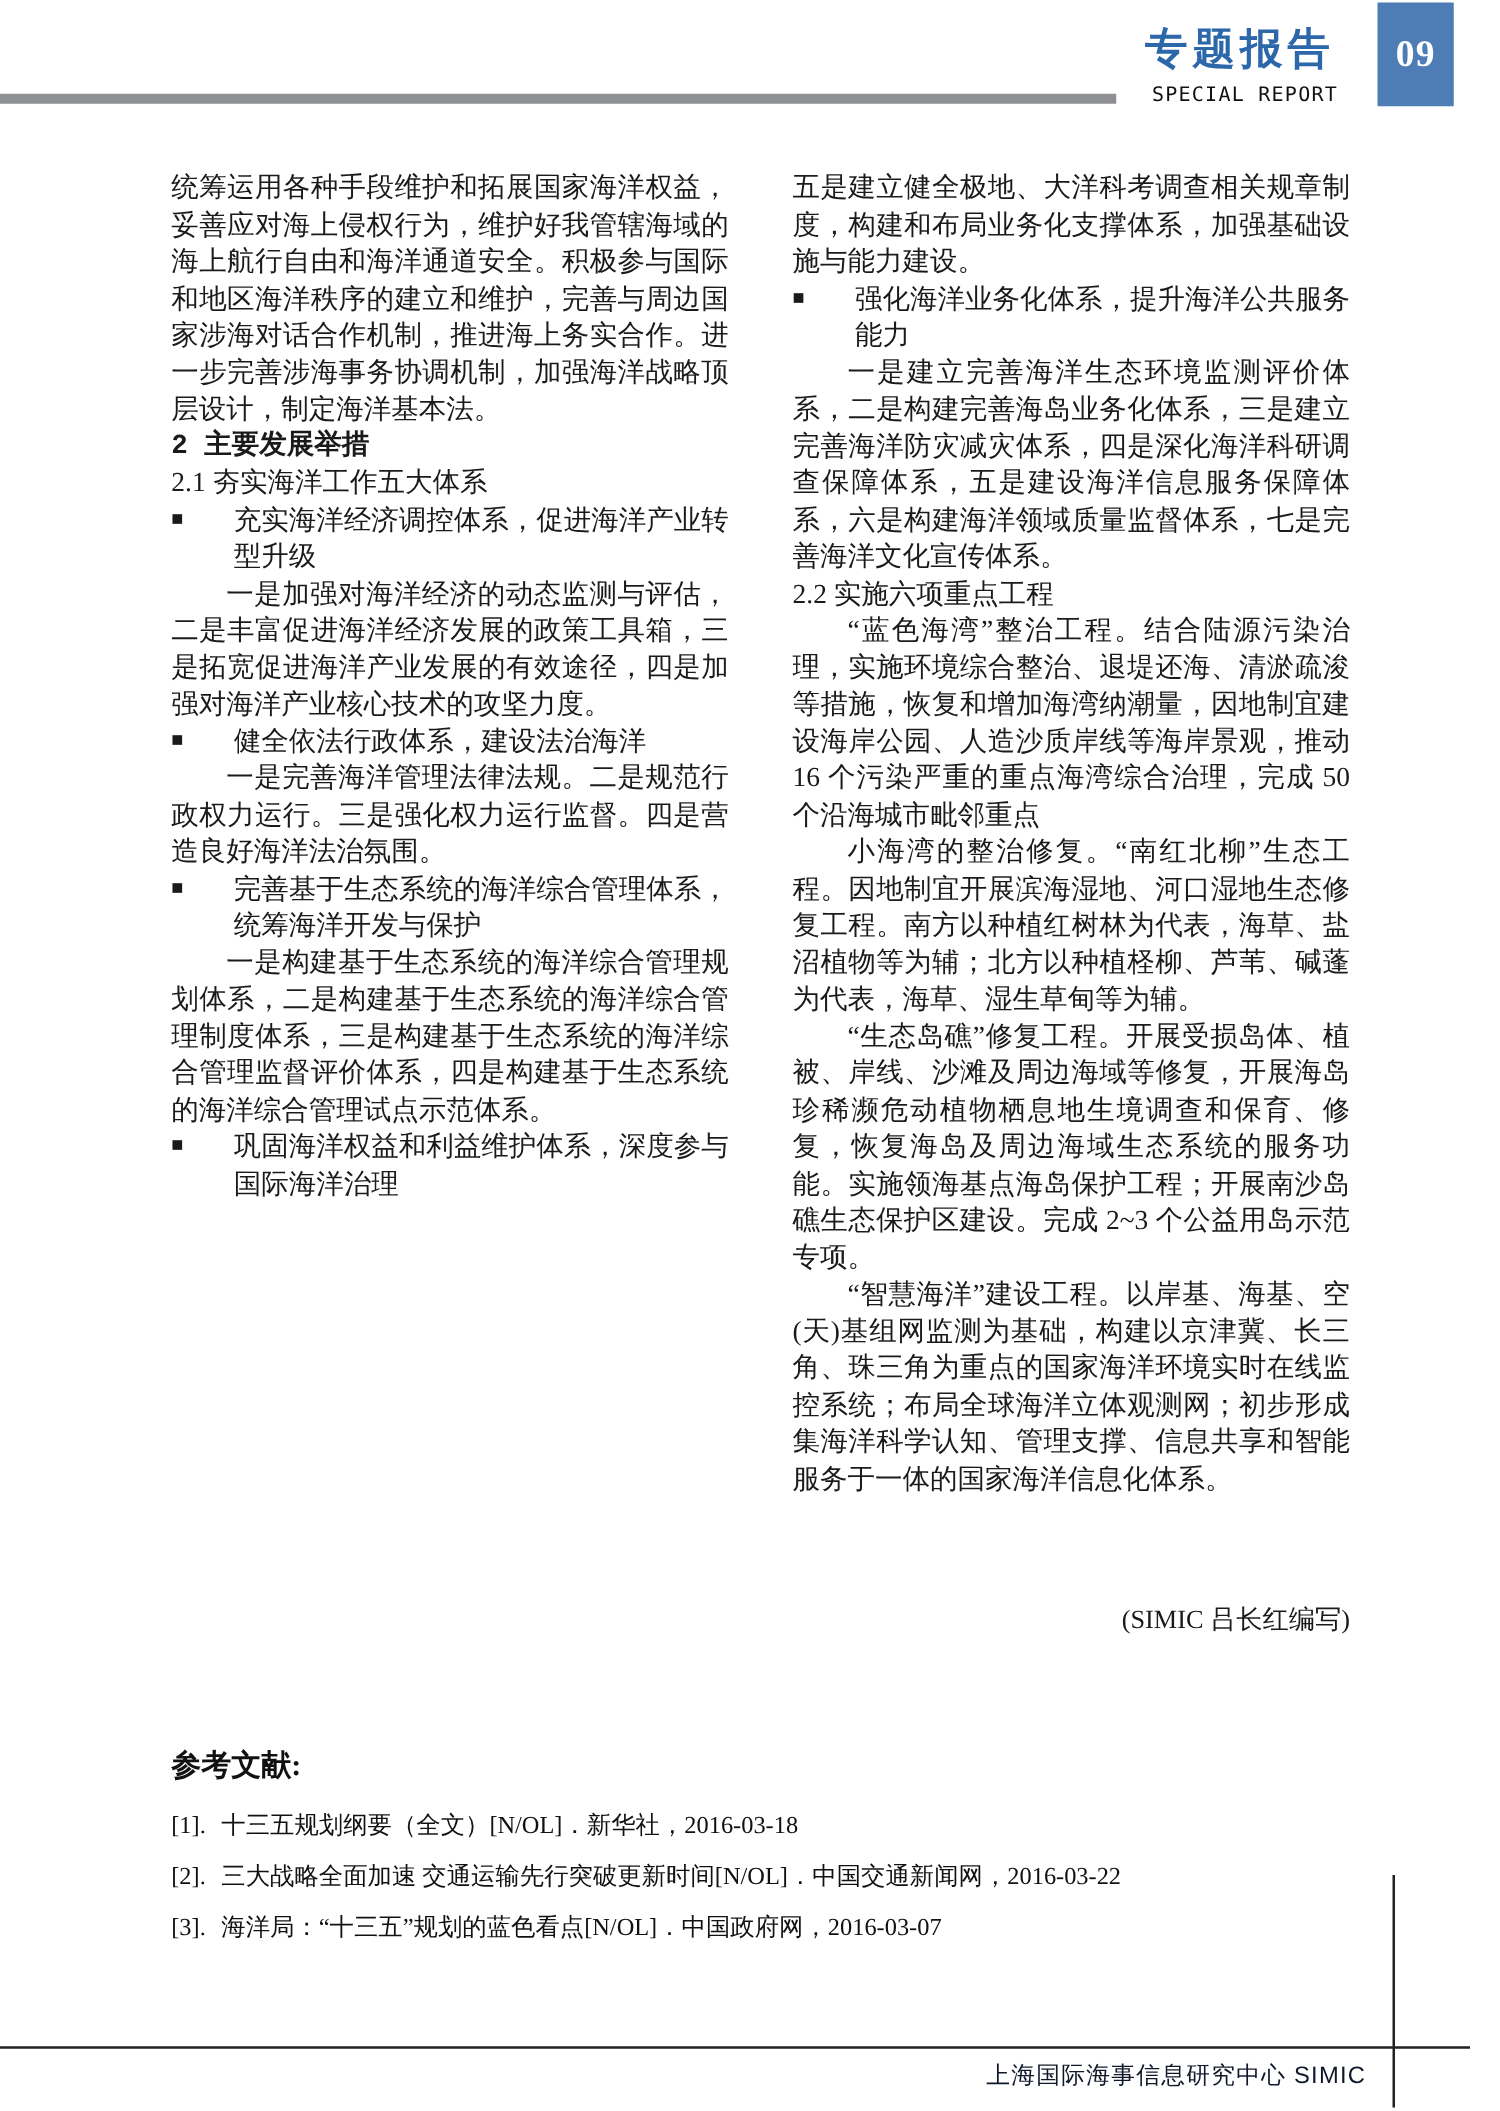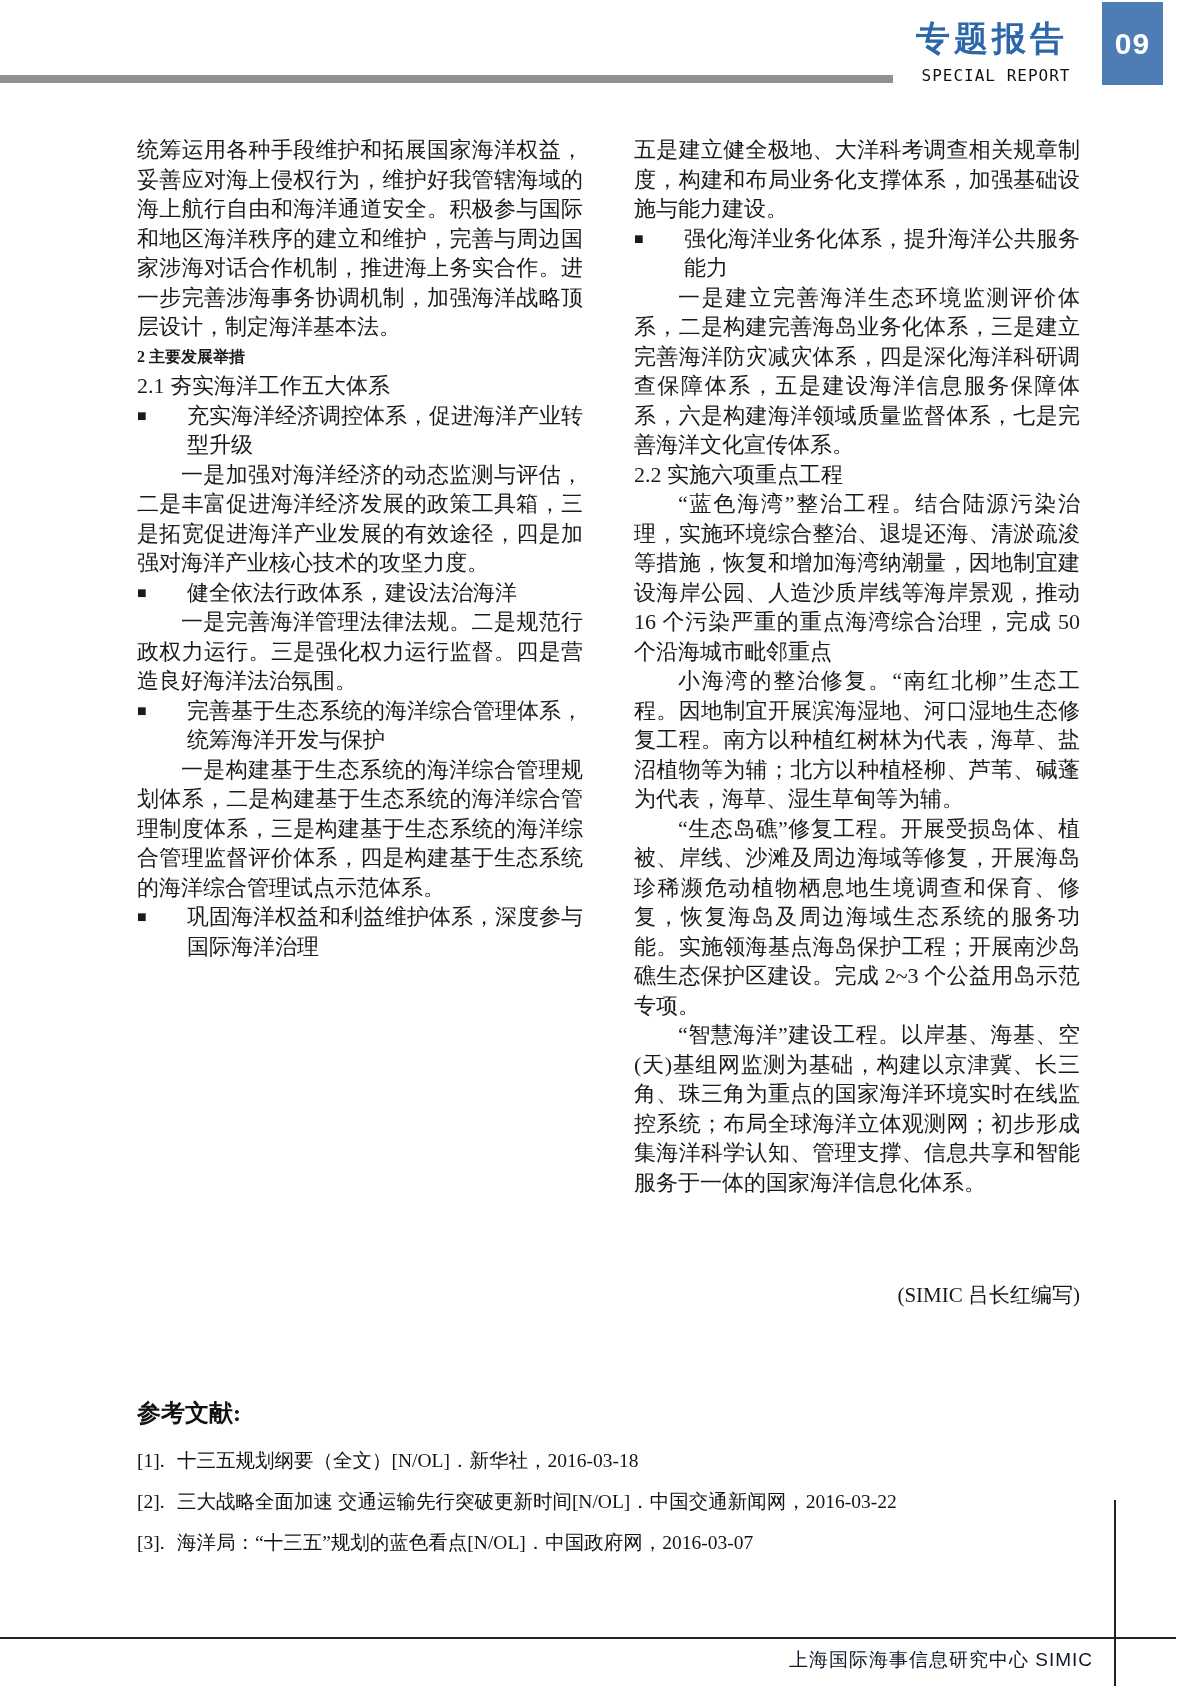--- a/index.html
+++ b/index.html
@@ -9,30 +9,30 @@
   
   .topbar-gray{position:absolute;left:0;top:75px;width:893px;height:8px;background:#8f9093;}
   .hdr-title{position:absolute;left:916px;top:16px;width:160px;text-align:left;
              font-family:"Liberation Sans","DejaVu Sans",sans-serif;font-weight:700;
              font-size:34px;letter-spacing:4px;color:#2b67a9;white-space:nowrap;}
   .hdr-sub{position:absolute;left:908px;top:66px;width:176px;text-align:center;
            font-family:"DejaVu Sans Mono","Liberation Mono",monospace;font-size:16px;
            letter-spacing:1px;color:#111;}
   .pagenum-box{position:absolute;left:1102px;top:2px;width:61px;height:83px;background:#4e7db6;
                display:flex;align-items:center;justify-content:center;}
-  .pagenum-box span{color:#ffffff;font-family:Liberation Sans, sans-serif;
+  .pagenum-box span{color:#ffffff;font-family:Liberation Serif, serif;
                     font-weight:700;font-size:30px;letter-spacing:1px;}
 
   
   .col{position:absolute;top:135px;width:446px;font-size:22px;line-height:29.5px;
        text-align:justify;}
   .col-left{left:137px;}
   .col-right{left:634px;}
   .col p{margin:0;padding:0;}
-  .h-bold{font-weight:700;font-family:Liberation Serif, serif;font-size:16px;}
+  .h-bold{font-weight:700;font-family:Liberation Mono, monospace;font-size:22px;}
   .para-indent{text-indent:44px;}
   .bullet{display:flex;}
   .bullet .marker{width:50px;flex:none;font-size:16px;line-height:29.5px;}
   .bullet .btext{flex:1;text-align:justify;}
   .byline{text-align:right;margin-top:84px !important;font-size:21px;}
 
   
   .refs{position:absolute;left:137px;top:1398px;width:950px;font-size:19.5px;color:#111;}
   .refs-heading{font-family:Liberation Serif, serif;font-weight:700;
                 font-size:24px;line-height:30px;margin-bottom:12px;}

